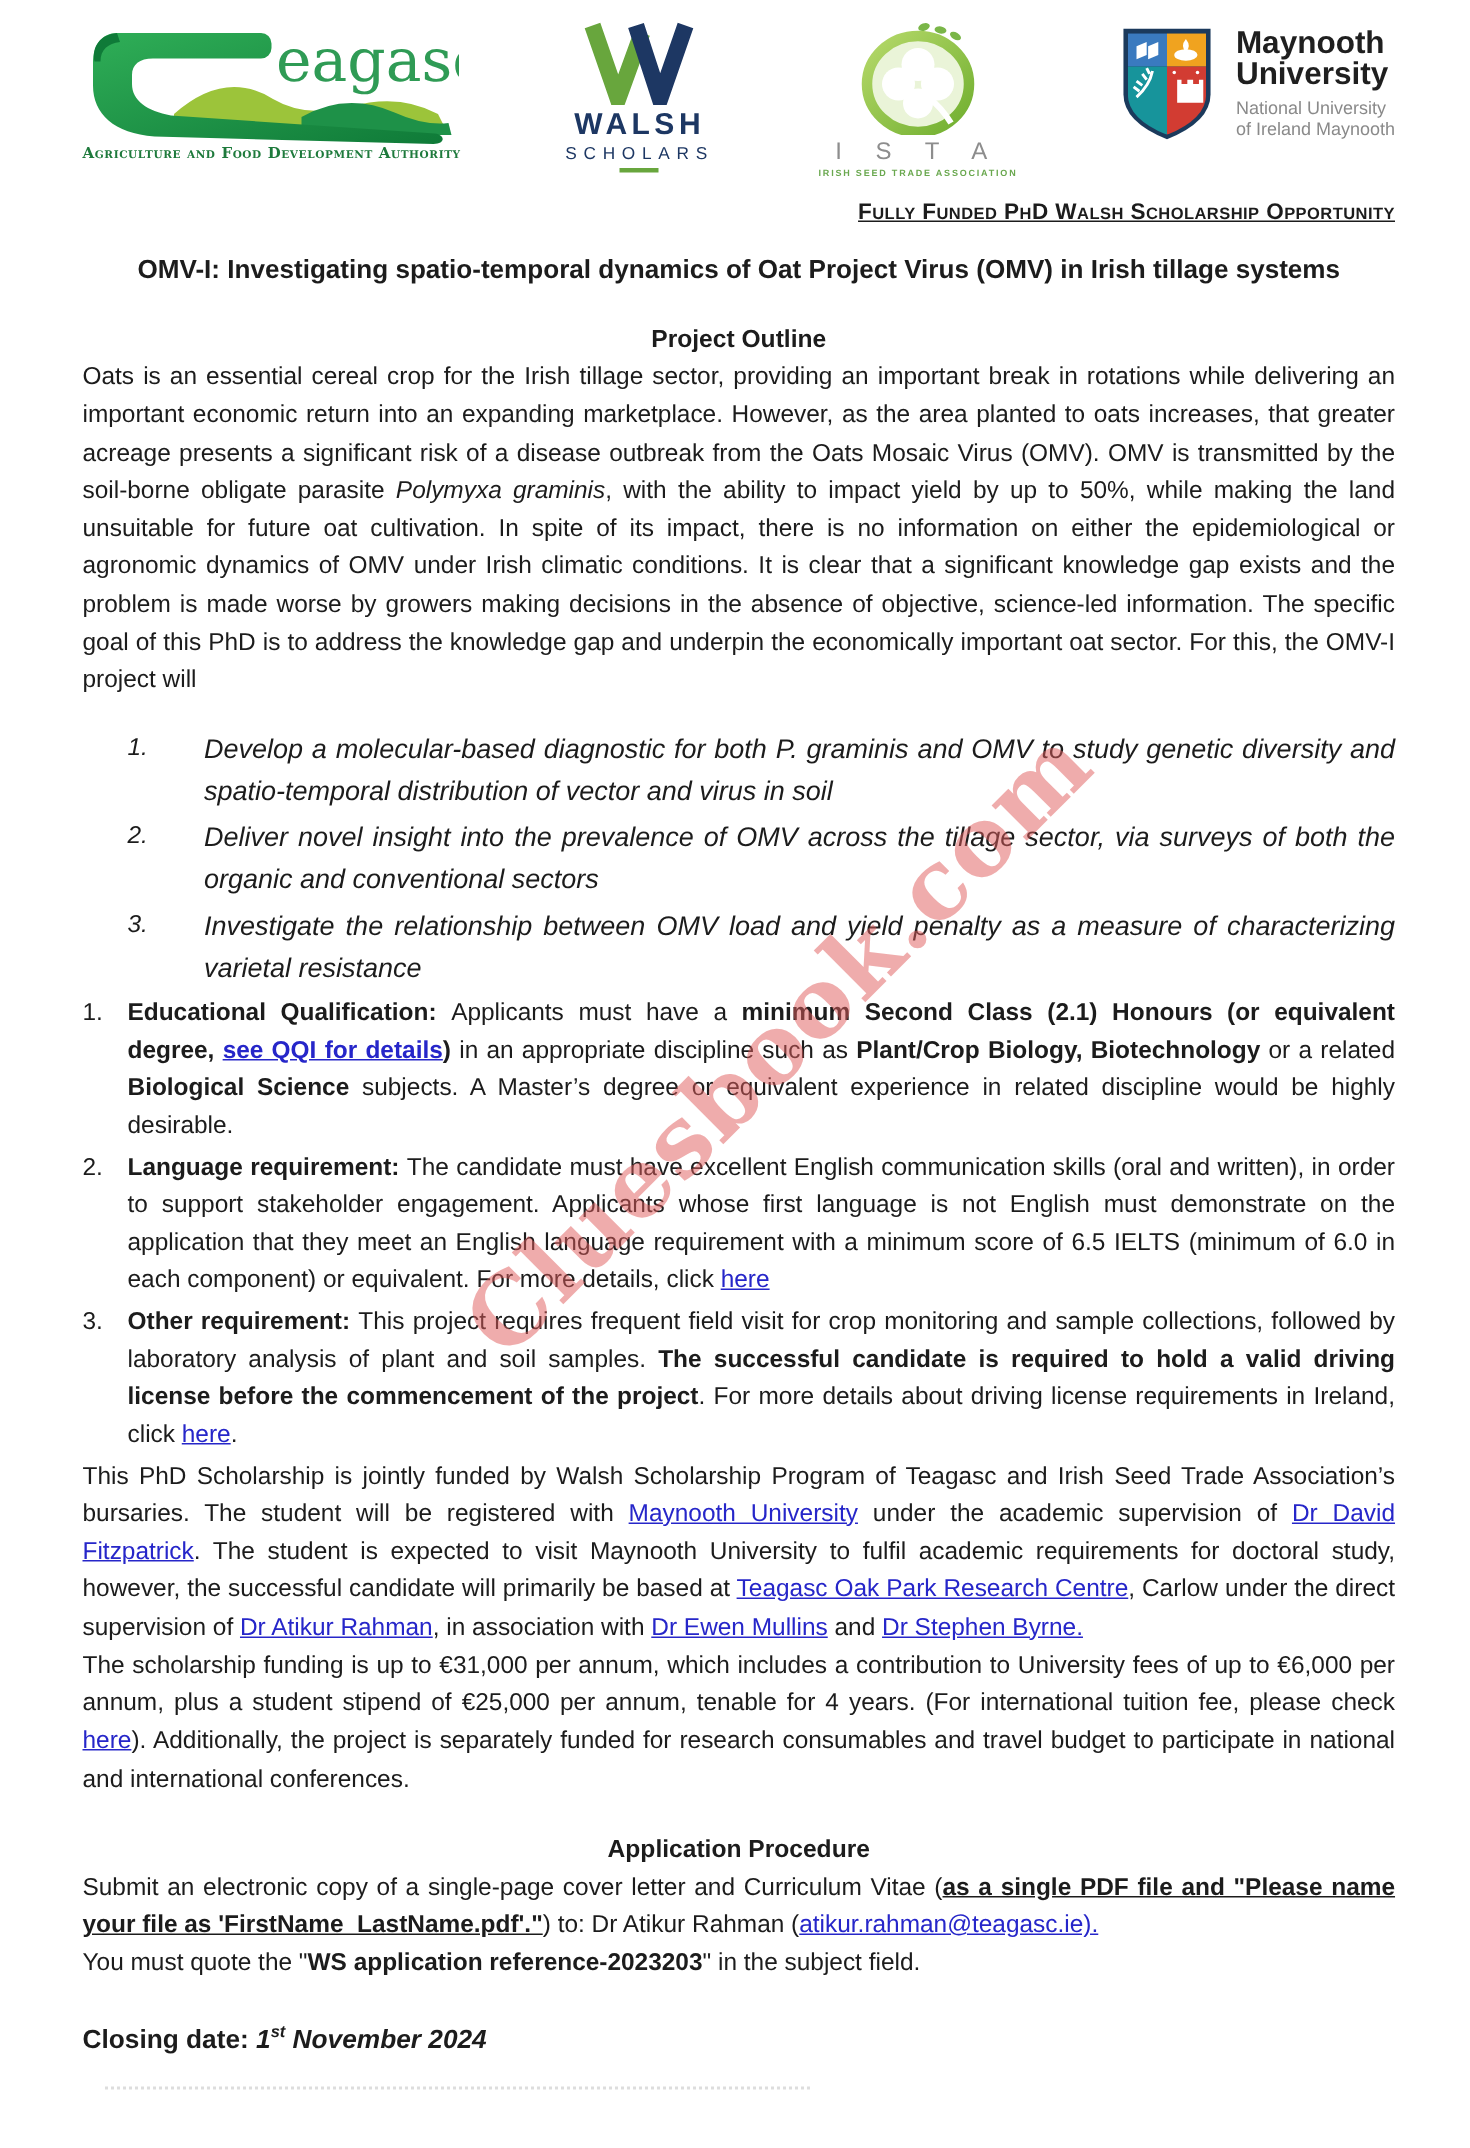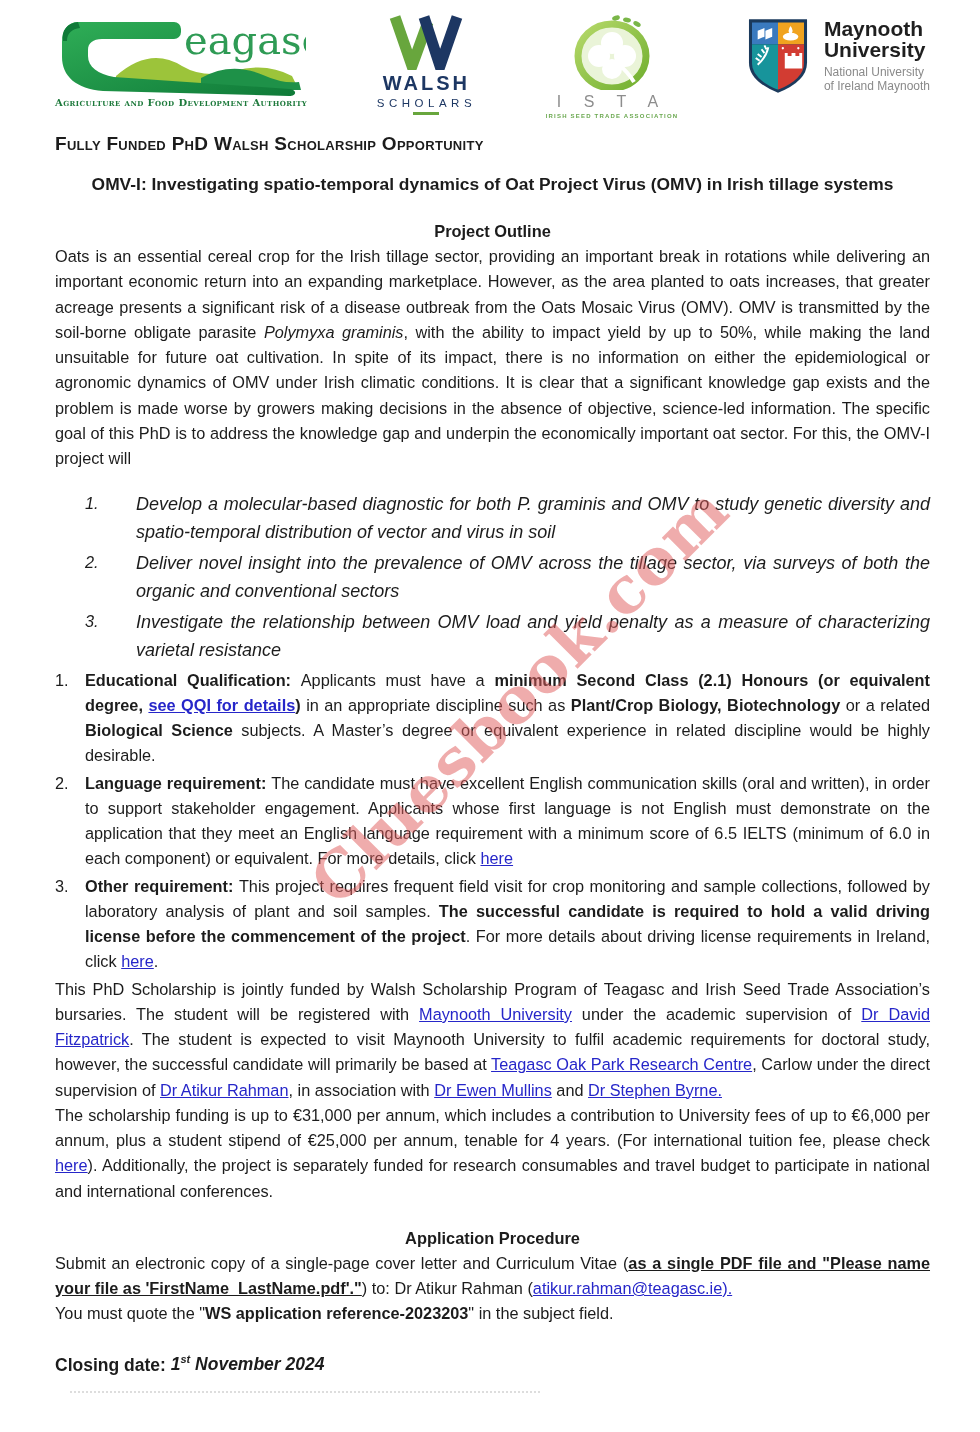--- a/index.html
+++ b/index.html
@@ -16,22 +16,22 @@
   .walsh-word{color:#1d3763;font-size:20px;letter-spacing:3px;font-weight:600;margin-top:2px;}
   .walsh-sub{color:#1d3763;font-size:11.5px;letter-spacing:4.5px;font-weight:500;margin-top:2px;}
   .walsh-rule{width:26px;height:3px;background:#68a63d;margin-top:3px;}
   .ista-acronym{color:#8d8d8d;font-size:16px;letter-spacing:9px;margin-top:3px;}
   .ista-caption{color:#6aa84f;font-size:6px;letter-spacing:1.2px;font-weight:bold;margin-top:2px;white-space:nowrap;}
   .maynooth{display:flex;align-items:flex-start;gap:16px;padding-top:4px;}
   .mu-text1{font-weight:bold;color:#1f1f1f;font-size:21px;line-height:1.02;}
   .mu-text2{color:#8a8a8a;font-size:12px;line-height:1.18;margin-top:4px;}
 
   
-  .doc-title{text-align:left;font-weight:bold;font-variant:small-caps;font-size:19px;
-             letter-spacing:.3px;margin-top:13px;}
+  .doc-title{text-align:right;font-weight:bold;font-variant:small-caps;font-size:15px;
+             letter-spacing:.3px;margin-top:13px;text-decoration:underline;}
   .doc-subtitle{text-align:center;font-weight:bold;font-size:17.4px;margin-top:19px;}
   .h3{font-weight:bold;font-size:16.4px;margin:0 0 3px 0;text-align:center;}
   .sp-outline{margin-top:27px;} .sp-req{margin-top:26px;} .sp-award{margin-top:23px;}
   .sp-app{margin-top:25px;}
   .para{font-size:16.3px;line-height:1.55;text-align:justify;margin:0;}
   b{font-weight:bold;} .it{font-style:italic;}
   a.lnk{color:#2626c9;text-decoration:underline;cursor:pointer;}
   a.lnk.bold{font-weight:bold;}
   .bu{font-weight:bold;text-decoration:underline;}
 

